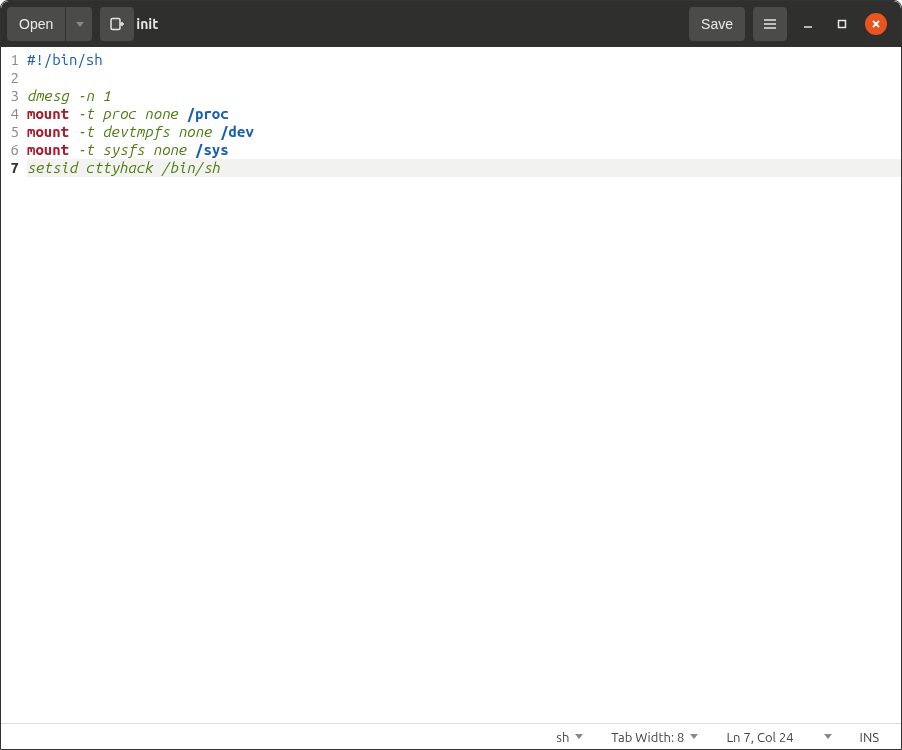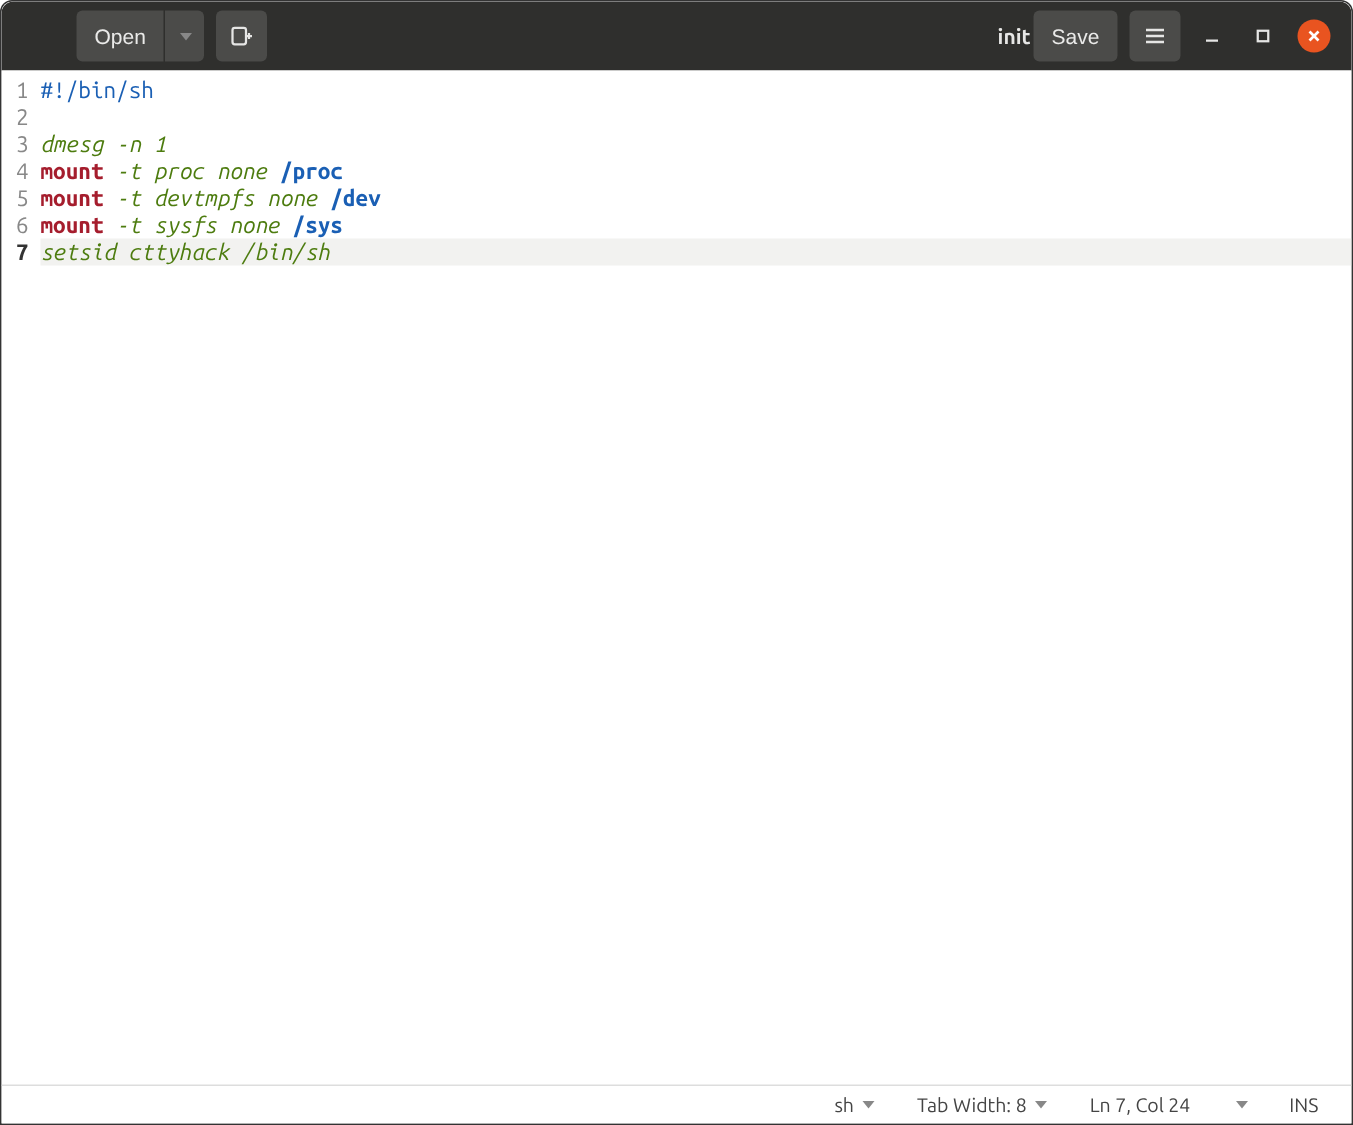--- a/index.html
+++ b/index.html
@@ -28,26 +28,26 @@
     height: 34px;
     border-radius: 4px;
     font-size: 14px;
     padding: 0 12px;
     cursor: pointer;
     display: flex;
     align-items: center;
     justify-content: center;
   }
   .open-group { display: flex; gap: 1px; }
-  .open-group .btn:first-child { border-radius: 4px 0 0 4px; margin-left: 44px; }
+  .open-group .btn:first-child { border-radius: 4px 0 0 4px; }
   .open-group .btn.caret { border-radius: 0 4px 4px 0; width: 26px; padding: 0; }
   .btn.icon { width: 34px; padding: 0; }
   .title-center {
     flex: 1;
-    text-align: right;
+    text-align: left;
     color: #e6e6e5;
     line-height: 1.2;
   }
   .title-main { font-size: 14px; font-weight: 600; }
   .title-sub { font-size: 12px; color: #aaa; }
   .window-controls { display: flex; gap: 12px; align-items: center; margin-left: 8px; margin-right: 8px; }
   .wc {
     width: 22px; height: 22px; border-radius: 50%;
     display: flex; align-items: center; justify-content: center;
     cursor: pointer; color: #e6e6e5;

